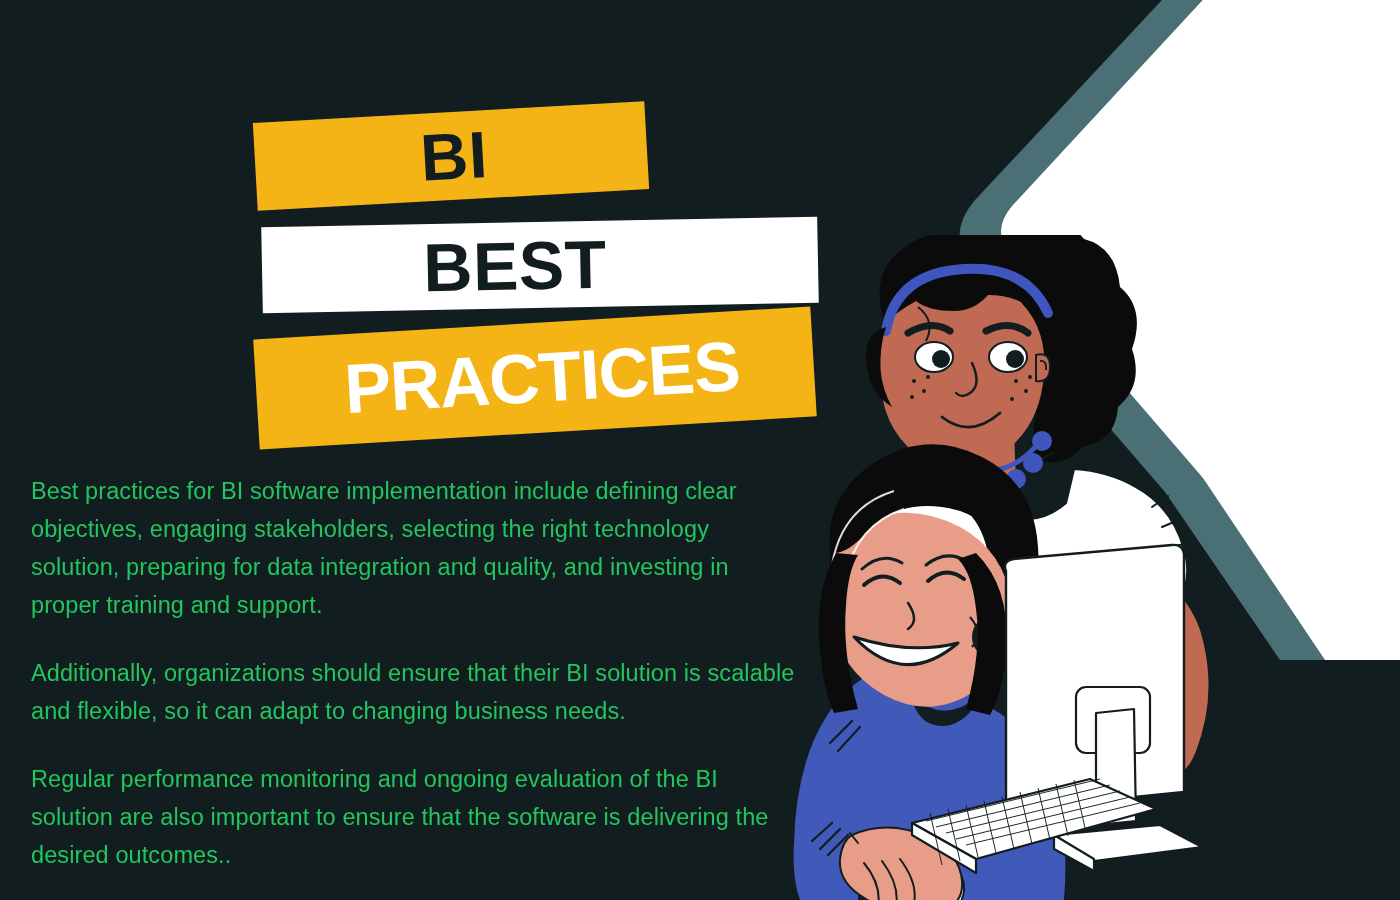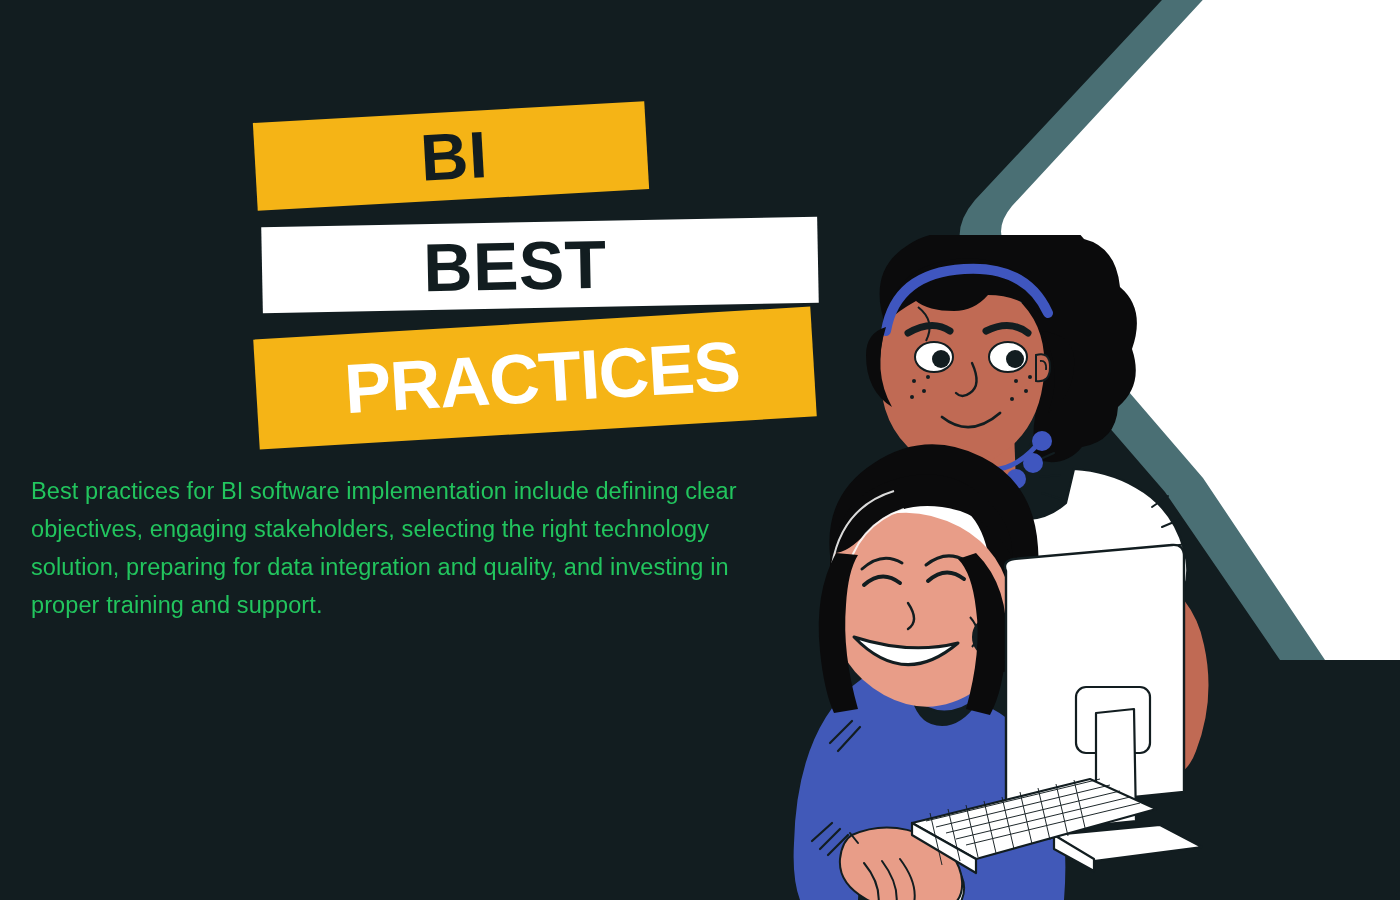--- a/index.html
+++ b/index.html
@@ -121,20 +121,22 @@
   <div class="banner" id="banner-best">
     <span class="banner-text">BEST</span>
   </div>
 
   <div class="banner" id="banner-practices">
     <span class="banner-text">PRACTICES</span>
   </div>
 
   <div id="body-copy">
     <p>Best practices for BI software implementation include defining clear objectives, engaging stakeholders, selecting the right technology solution, preparing for data integration and quality, and investing in proper training and support.</p>
+    <p>Additionally, organizations should ensure that their BI solution is scalable and flexible, so it can adapt to changing business needs.</p>
+    <p>Regular performance monitoring and ongoing evaluation of the BI solution are also important to ensure that the software is delivering the desired outcomes..</p>
   </div>
 
   <svg id="illustration" viewBox="0 0 610 665" aria-hidden="true">
 
     <defs>
       <clipPath id="clipFaceA">
         <path d="M112 55 q60 -34 112 6 q34 28 30 78 q-4 56 -46 82 q-44 28 -82 -2 q-36 -28 -36 -82 q0 -54 22 -82 Z"></path>
       </clipPath>
       <clipPath id="clipFaceB">
         <path d="M52 300 q56 -40 118 -8 q44 24 52 76 q8 56 -34 86 q-46 32 -94 6 q-46 -26 -52 -78 q-6 -52 10 -82 Z"></path>

